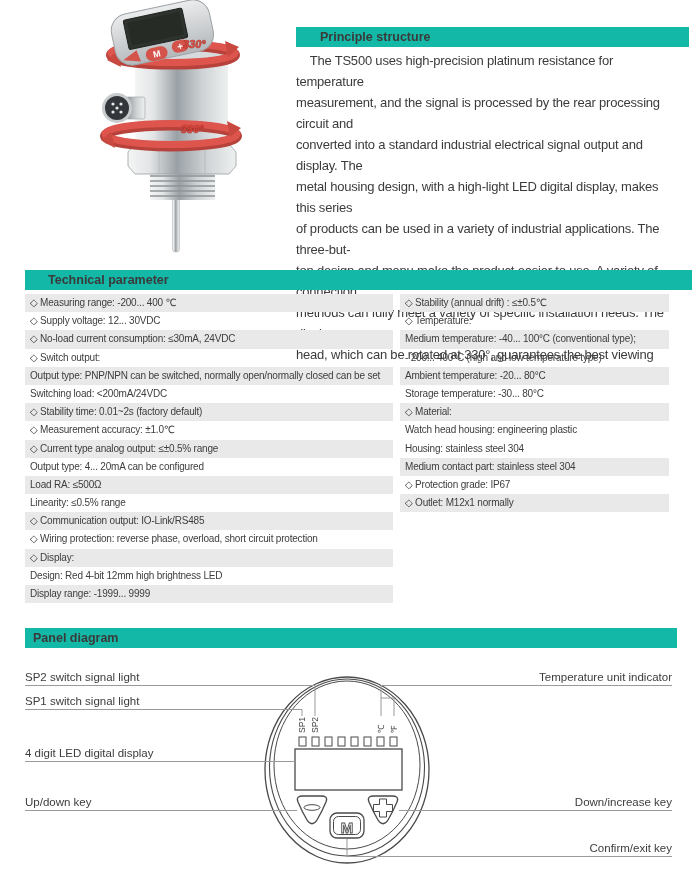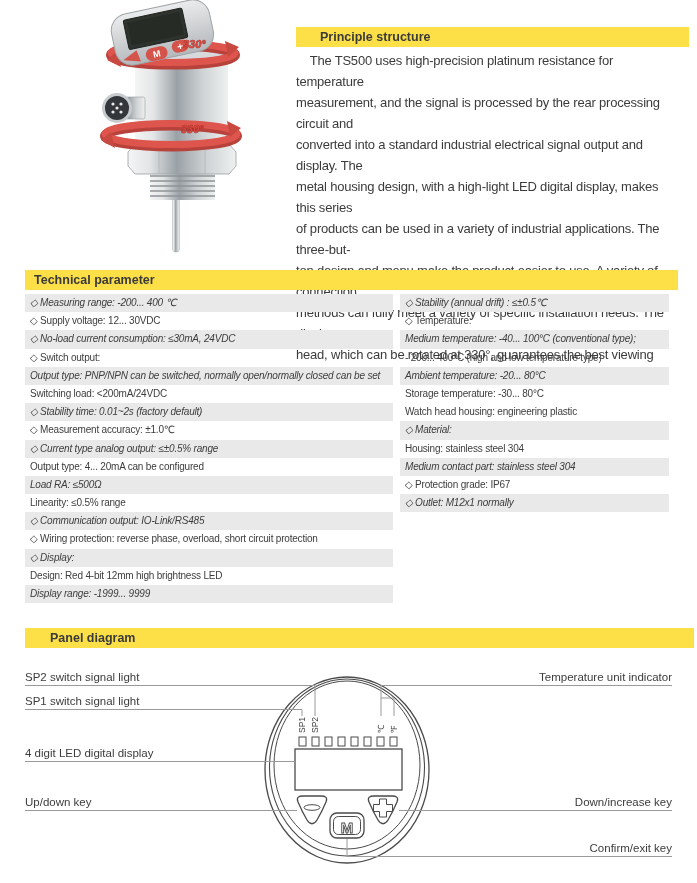--- a/index.html
+++ b/index.html
@@ -3,42 +3,42 @@
 <meta charset="utf-8">
 <style>
   html,body { margin:0; padding:0; }
   body {
     width:697px; height:883px; background:#ffffff; position:relative;
     font-family:"Liberation Sans", sans-serif; color:#3b3b3b;
   }
   .page { position:absolute; left:0; top:0; width:697px; height:883px; overflow:hidden; background:#fff; }
 
   .section-bar {
-    position:absolute; height:20px; background:#fde047; color:#3a3a3a;
+    position:absolute; height:20px; background:#14b8a6; color:#3a3a3a;
     font-weight:bold; font-size:12.5px; line-height:20px;
   }
   #principle-bar { left:296px; top:27px;  width:369px; padding-left:24px; }
-  #tech-bar      { left:25px;  top:270px; width:644px; padding-left:9px; }
-  #panel-bar     { left:25px;  top:628px; width:644px; padding-left:25px;  }
+  #tech-bar      { left:25px;  top:270px; width:644px; padding-left:23px; }
+  #panel-bar     { left:25px;  top:628px; width:644px; padding-left:8px;  }
 
   #principle-body {
     position:absolute; left:296px; top:50px; width:382px;
     font-size:13px; letter-spacing:-0.2px; line-height:21px;
     color:#3b3b3b; white-space:pre-wrap;
   }
 
   .tech-col { position:absolute; top:294px; }
   #tech-left  { left:25px;  width:368px; }
   #tech-right { left:400px; width:269px; }
   .tech-row {
     height:18.2px; line-height:18.2px; padding-left:5px;
     font-size:10px; letter-spacing:-0.2px; color:#3d3d3d;
     white-space:nowrap;
   }
-  .tech-row.shaded { background:#e9e9e9;font-style:italic; }
+  .tech-row.shaded { background:#e9e9e9; }
 
   .abs-svg { position:absolute; }
   svg text { font-family:"Liberation Sans", sans-serif; }
 
   .panel-label { font-size:11.5px; fill:#3c3c3c; }
   .marker-label { font-size:8.5px; fill:#3f3f3f; }
   .leader { stroke:#9a9a9a; stroke-width:1; fill:none; }
   .lineart { stroke:#4a4a4a; fill:none; }
 
   .rot-label {
@@ -165,22 +165,22 @@
     </div>
 
   <div id="tech-right" class="tech-col">
 
   <div class="tech-row shaded">◇ Stability (annual drift) : ≤±0.5℃</div>
       <div class="tech-row">◇ Temperature:</div>
       <div class="tech-row shaded">Medium temperature: -40... 100°C (conventional type);</div>
       <div class="tech-row">- 200... 400°C (high and low temperature type)</div>
       <div class="tech-row shaded">Ambient temperature: -20... 80°C</div>
       <div class="tech-row">Storage temperature: -30... 80°C</div>
+      <div class="tech-row shaded">◇ Material:</div>
       <div class="tech-row">Watch head housing: engineering plastic</div>
-      <div class="tech-row shaded">◇ Material:</div>
       <div class="tech-row">Housing: stainless steel 304</div>
       <div class="tech-row shaded">Medium contact part: stainless steel 304</div>
       <div class="tech-row">◇ Protection grade: IP67</div>
       <div class="tech-row shaded">◇ Outlet: M12x1 normally</div>
     </div>
 
   <div id="panel-bar" class="section-bar">
     <span>Panel diagram</span>
   </div>
 

